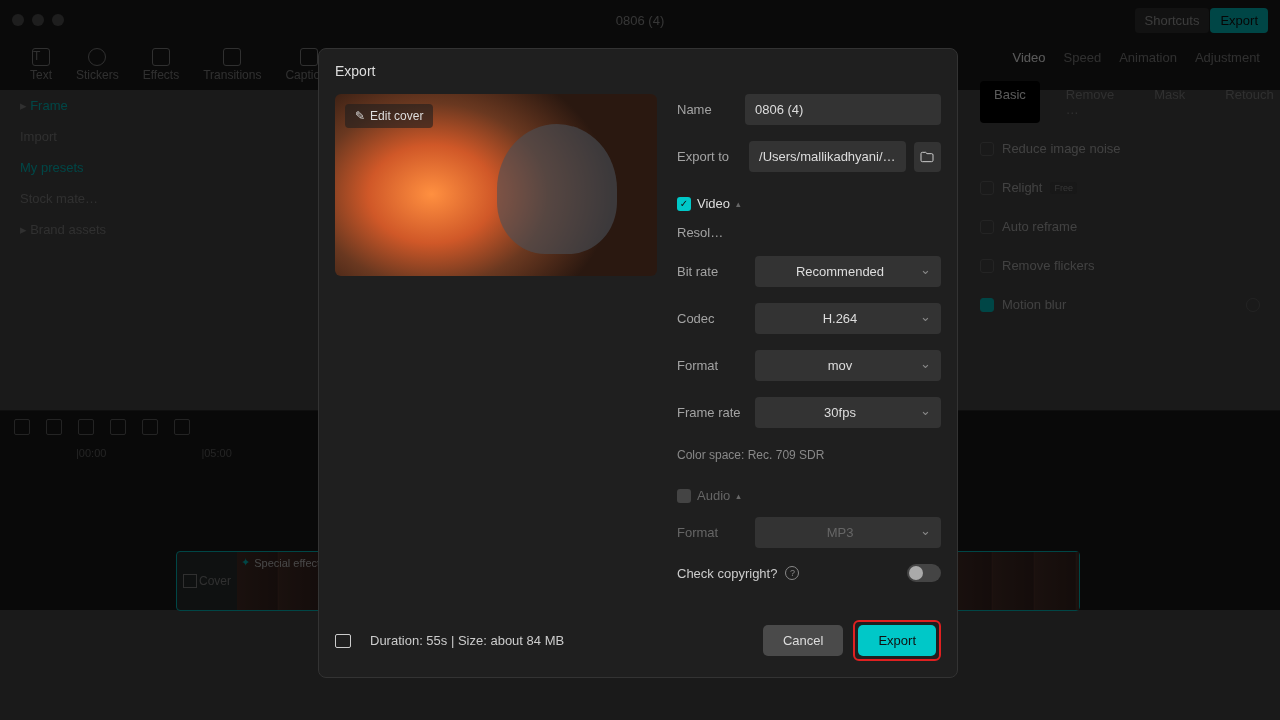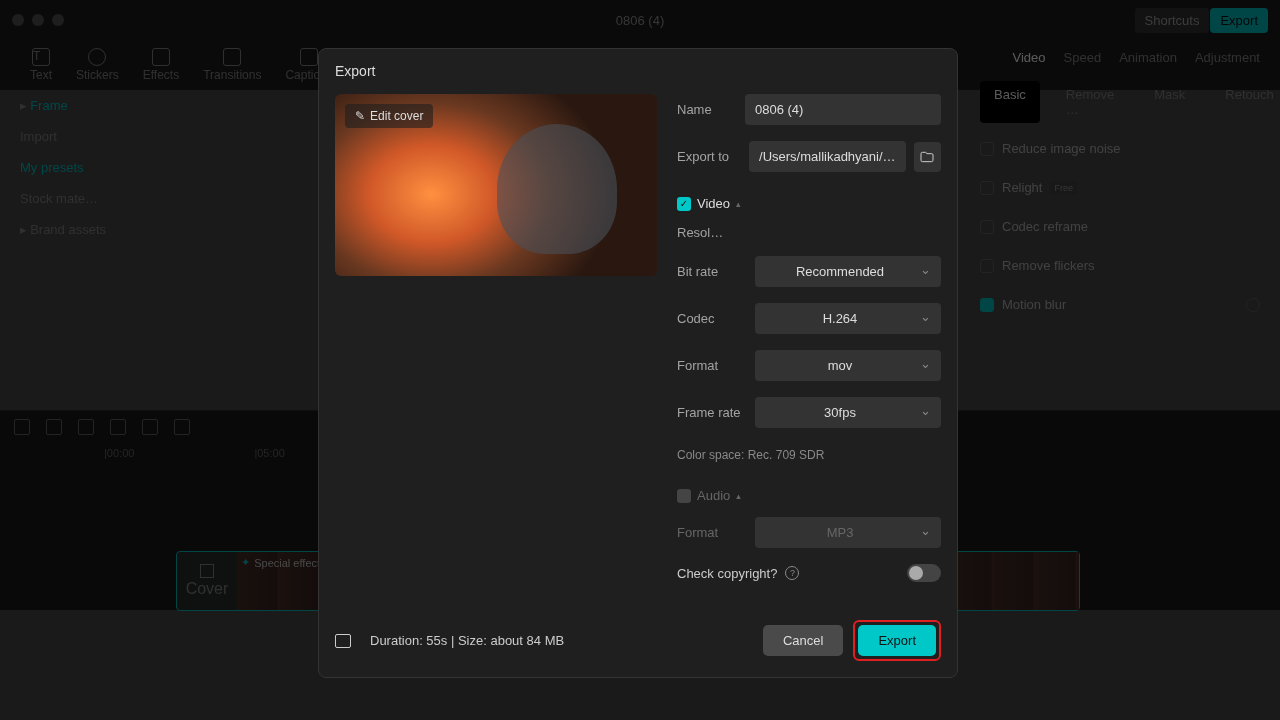--- a/index.html
+++ b/index.html
@@ -42,23 +42,23 @@
 .ref{margin-left:auto;width:14px;height:14px;border:1.5px solid #666;border-radius:50%}
 
 
 .mid{position:absolute;top:90px;left:200px;width:500px;height:300px;display:flex;align-items:center;justify-content:center;color:#555;font-size:12px;flex-direction:column;gap:12px}
 .drop{width:70px;height:50px;border:1px dashed #444;border-radius:6px}
 
 
 .tline{position:absolute;top:410px;left:0;right:0;height:200px;background:#1a1a1a;border-top:1px solid #2a2a2a}
 .tools{display:flex;gap:16px;padding:8px 14px;align-items:center}
 .tools span{width:16px;height:16px;border:1px solid #666;border-radius:2px}
-.tc{display:flex;gap:120px;padding:4px 104px;color:#666;font-size:11px}
+.tc{display:flex;gap:95px;padding:4px 76px;color:#666;font-size:11px}
 .clip{position:absolute;top:140px;left:176px;right:200px;height:60px;background:#2a3030;border:1px solid #00c8c8;border-radius:4px;display:flex;align-items:flex-start}
-.cover{width:60px;height:100%;display:flex;flex-direction:column;align-items:center;justify-content:center;color:#888;font-size:16px;gap:2px}
+.cover{width:60px;height:100%;display:flex;flex-direction:row;align-items:center;justify-content:center;color:#888;font-size:12px;gap:2px}
 .cover .ico{width:14px;height:14px;border:1px solid #888}
 .thumbs{flex:1;height:100%;background:repeating-linear-gradient(90deg,#4a3028,#3a2420 40px,#5a3830 42px);display:flex;align-items:flex-start;padding:4px}
 .clab{font-size:11px;color:#ccc;display:flex;align-items:center;gap:4px}
 .clab::before{content:"✦";color:#00c8c8}
 
 
 .modal{position:absolute;top:48px;left:318px;width:640px;height:630px;background:#1f1f1f;border-radius:8px;border:1px solid #333;display:flex;flex-direction:column}
 .mhdr{padding:14px 16px;color:#ddd;font-size:14px;border-bottom:1px solid transparent}
 .mbody{flex:1;display:flex;padding:0 16px;gap:20px;overflow:hidden}
 .preview{position:relative;width:322px;height:182px;border-radius:6px;background:radial-gradient(ellipse 180px 140px at 30% 55%, #ff9040 0%, #d05828 35%, #6a3820 65%, #2a1810 100%);flex-shrink:0}
@@ -168,21 +168,21 @@
         <div class="cb"></div>
         <span>Reduce image noise</span>
       </div>
     <div class="opt">
         <div class="cb"></div>
         <span>Relight</span>
         <span class="badge">Free</span>
       </div>
     <div class="opt">
         <div class="cb"></div>
-        <span>Codec reframe</span>
+        <span>Auto reframe</span>
       </div>
     <div class="opt">
         <div class="cb"></div>
         <span>Remove flickers</span>
       </div>
     <div class="opt">
         <div class="cb on"></div>
         <span>Motion blur</span>
         <div class="ref"></div>
       </div>

